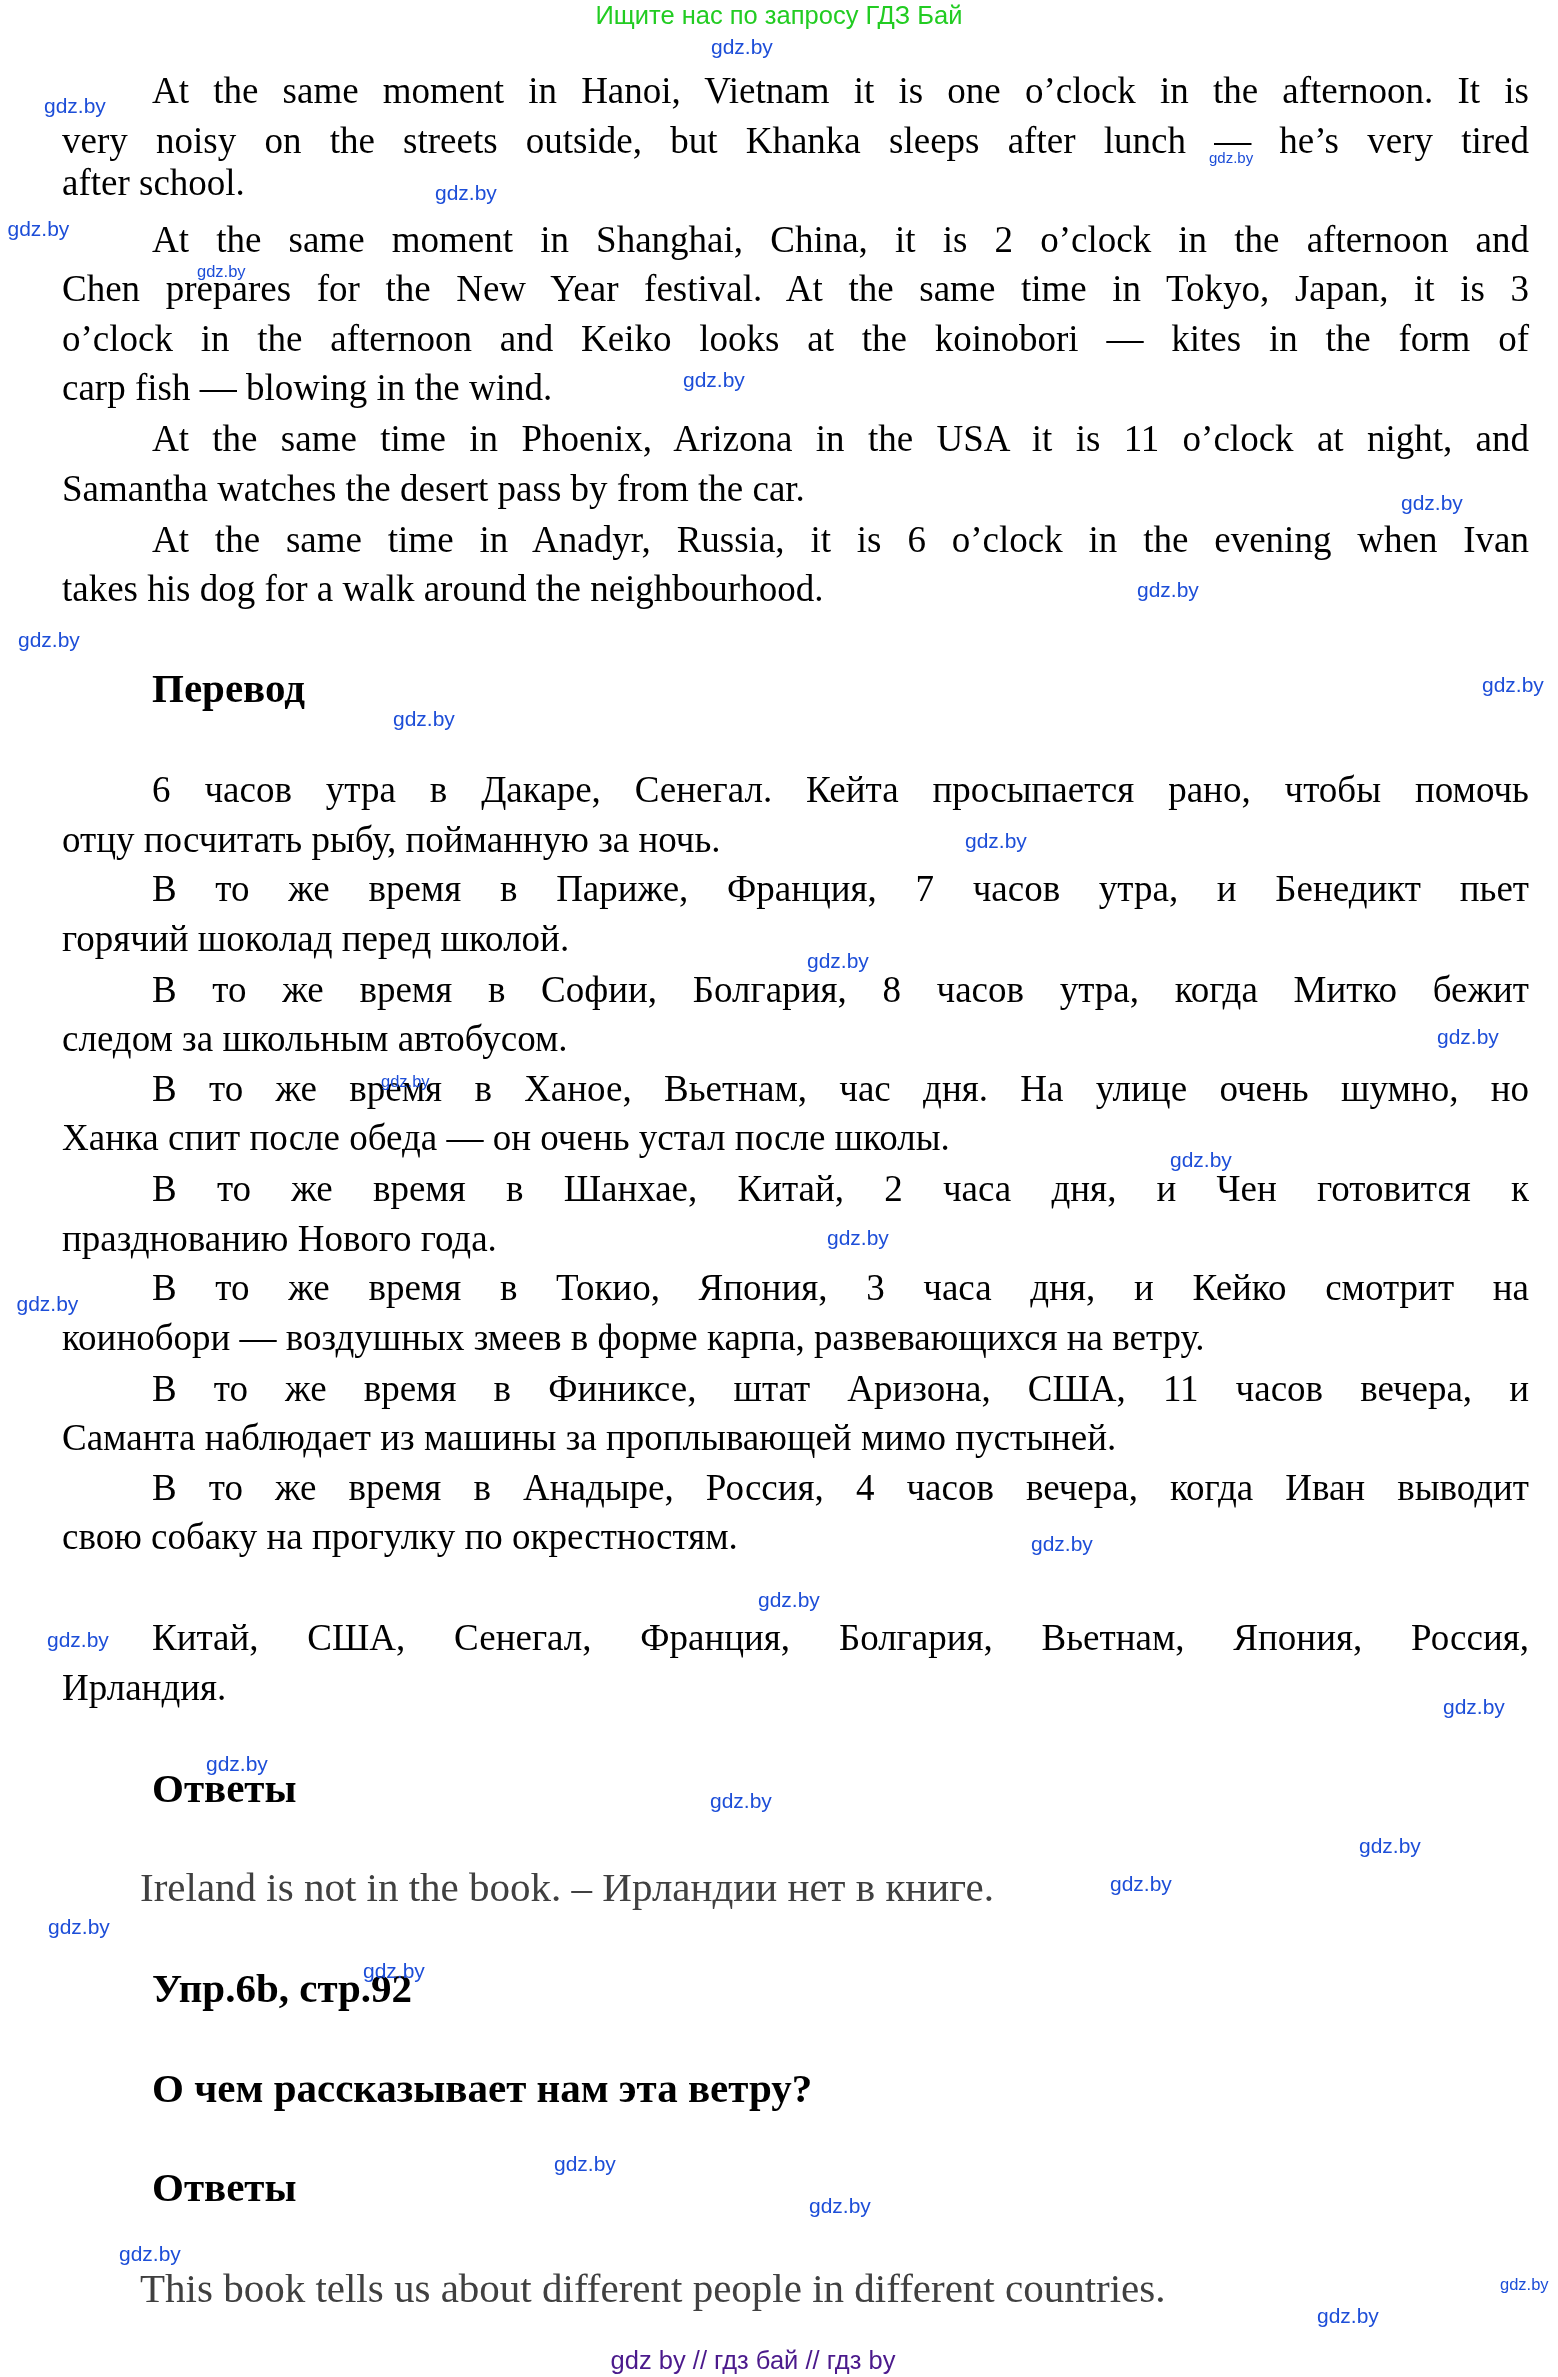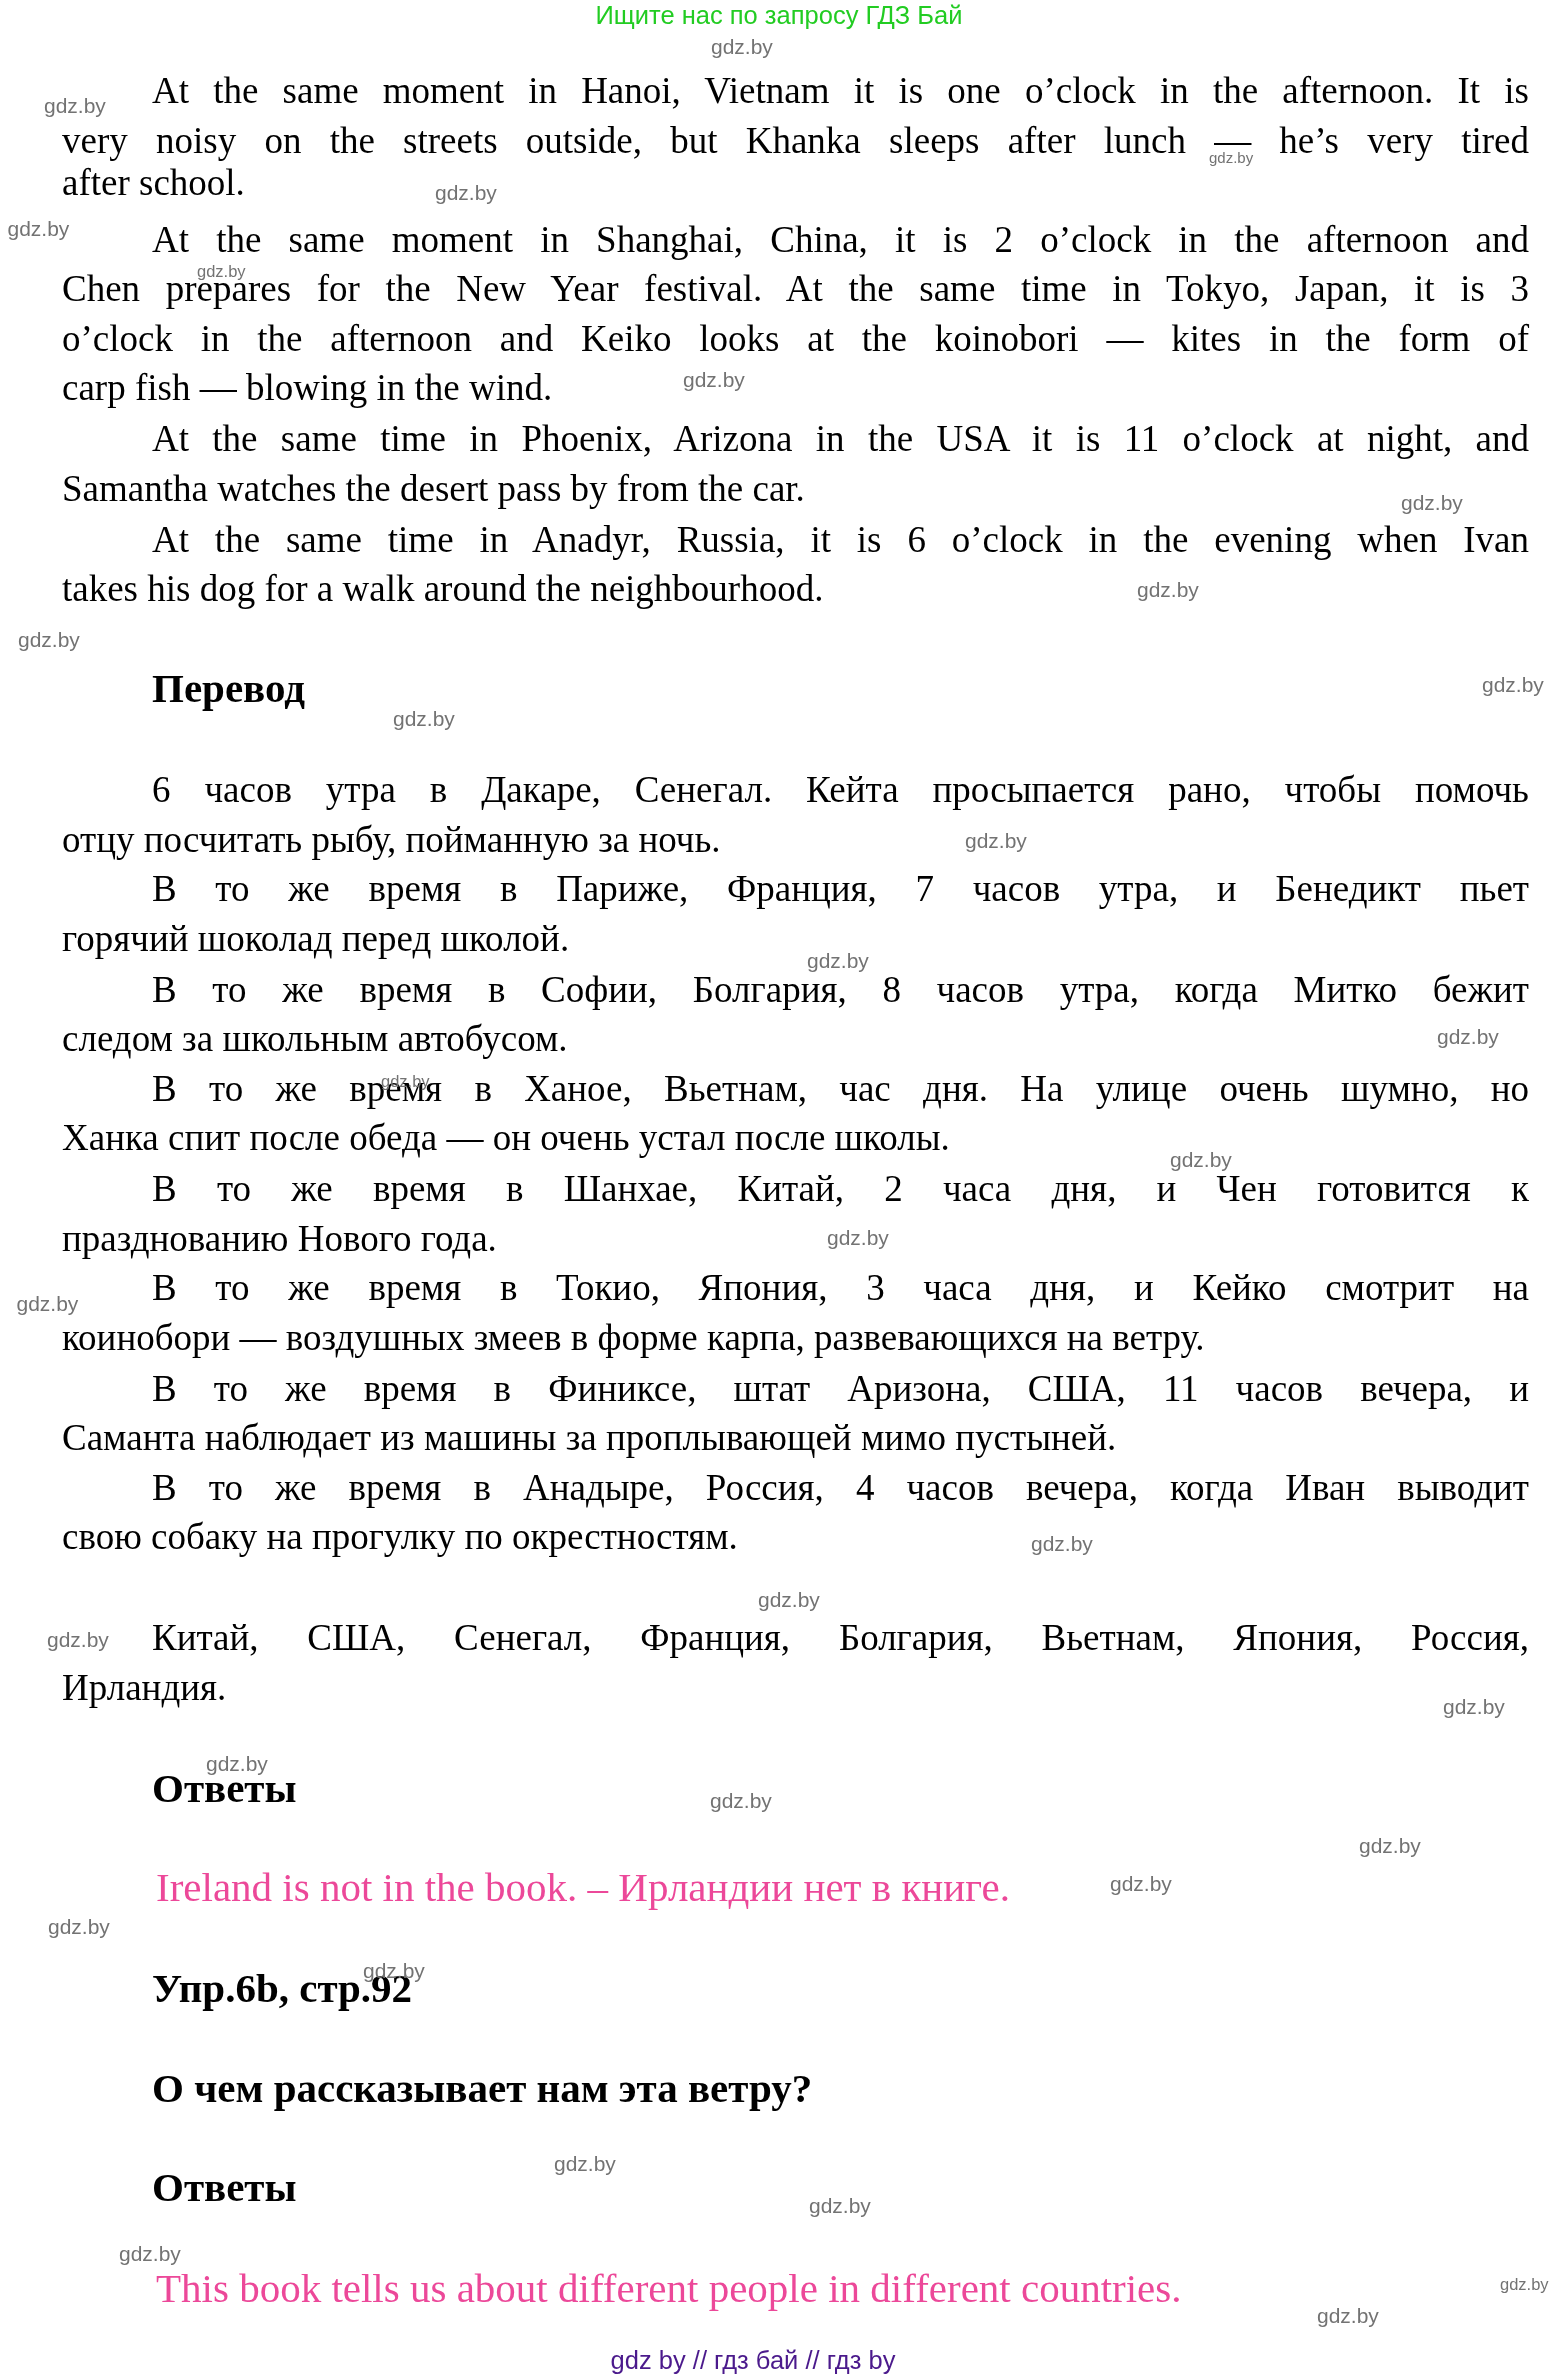--- a/index.html
+++ b/index.html
@@ -1,27 +1,27 @@
 <!DOCTYPE html>
 <html style="font-size:12px"><head>
 <meta charset="utf-8">
 <style>
   html, body { margin:0; padding:0; background:#ffffff; }
   body { width:1558px; height:2377px; position:relative; overflow:hidden; }
   .banner { position:absolute; top:0; left:0; width:1558px; text-align:center;
     font-family:"Liberation Sans", sans-serif; font-size:25.5px; color:#22cc22; line-height:30px; }
   .footer { position:absolute; top:2345px; left:0; width:1506px; text-align:center;
     font-family:"Liberation Sans", sans-serif; font-size:25.5px; color:#4b1a8c; line-height:30px; }
-  .wm { position:absolute; font-family:"Liberation Sans", sans-serif; font-size:21px; color:#737373; line-height:22.5px; white-space:nowrap; }
+  .wm { position:absolute; font-family:"Liberation Sans", sans-serif; font-size:21px; color:#1d4ed8; line-height:22.5px; white-space:nowrap; }
   .line { position:absolute; left:62px; width:1467px; font-family:"Liberation Serif", serif;
     font-size:37px; line-height:50px; color:#000; white-space:nowrap; text-align:justify; text-align-last:justify; }
   .line.first { left:152px; width:1377px; }
   .line.last { text-align-last:left; }
   .heading { position:absolute; left:152px; font-family:"Liberation Serif", serif; font-weight:bold; font-size:41px; line-height:50px; color:#000; white-space:nowrap; }
-  .plain { position:absolute; left:156px; font-family:"Liberation Serif", serif; font-size:41px; line-height:50px; color:#ec4899; white-space:nowrap; }
+  .plain { position:absolute; left:140px; font-family:"Liberation Serif", serif; font-size:41px; line-height:50px; color:#404040; white-space:nowrap; }
 </style>
 </head>
 <body>
 
 <div class="banner">Ищите нас по запросу ГДЗ Бай</div>
 
 <div class="line first" style="top:66px">At the same moment in Hanoi, Vietnam it is one o’clock in the afternoon. It is</div>
 <div class="line" style="top:116px">very noisy on the streets outside, but Khanka sleeps after lunch — he’s very tired</div>
 <div class="line last" style="top:158px">after school.</div>
 

